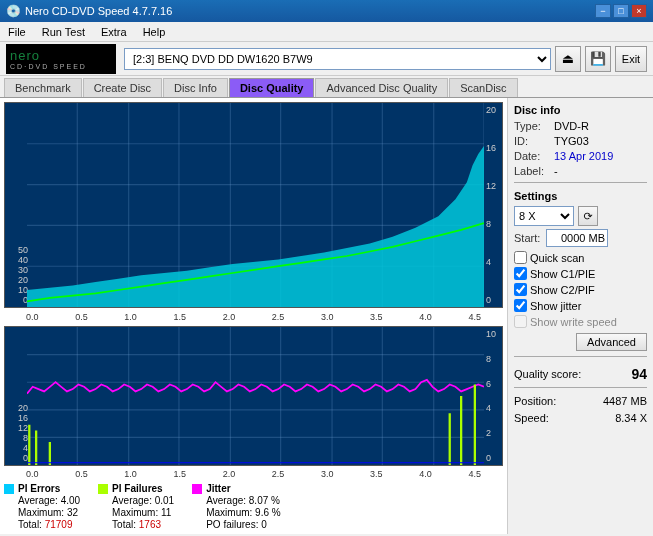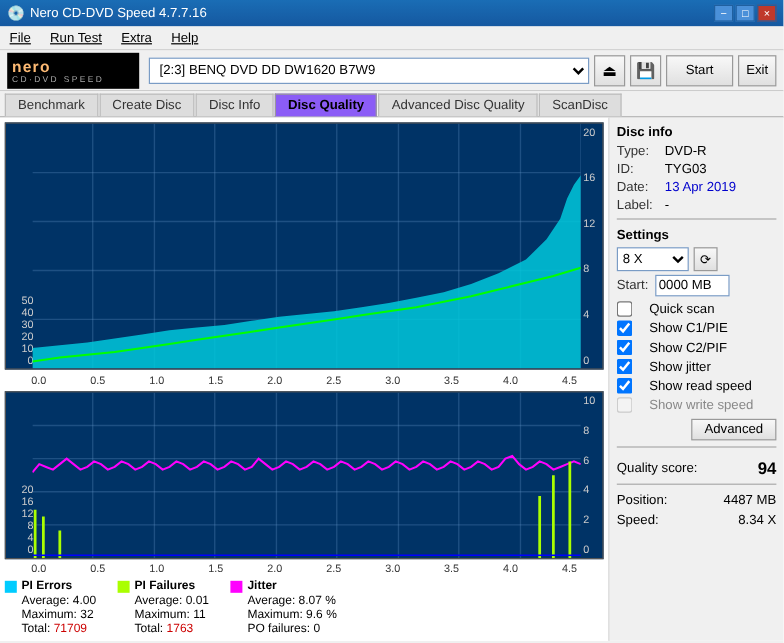--- a/index.html
+++ b/index.html
@@ -47,21 +47,20 @@
 
     
     .menu-bar {
       background: #f0f0f0;
       height: 20px;
       display: flex;
       align-items: center;
       padding: 0 4px;
       border-bottom: 1px solid #ccc;
       gap: 8px;
-      text-decoration: underline;
     }
     .menu-item {
       font-size: 11px;
       padding: 2px 4px;
       cursor: pointer;
     }
 
     
     .toolbar {
       background: #f0f0f0;
@@ -81,22 +80,22 @@
       height: 30px;
       display: flex;
       flex-direction: column;
       align-items: flex-start;
       justify-content: center;
       padding: 2px 4px;
       margin-right: 4px;
     }
     .nero-text {
       font-size: 13px;
-      font-weight: bold;
-      color: #fdba74;
+      font-weight: normal;
+      color: #15803d;
       letter-spacing: 1px;
     }
     .nero-subtitle {
       font-size: 7px;
       color: #aaa;
       letter-spacing: 2px;
     }
 
     .drive-select {
       flex: 1;
@@ -327,27 +326,27 @@
       background: white;
     }
 
     .mb-input {
       width: 62px;
       height: 18px;
       font-size: 11px;
       border: 1px solid #7a9cc5;
       background: white;
       text-align: right;
-      padding-right: 14px;
+      padding-right: 2px;
     }
 
     .checkbox-row {
       display: flex;
       align-items: center;
-      gap: 14px;
+      gap: 3px;
       font-size: 11px;
     }
 
     .advanced-btn {
       background: linear-gradient(to bottom, #f8f8f8, #e0e0e0);
       border: 1px solid #999;
       padding: 2px 10px;
       font-size: 11px;
       cursor: pointer;
       align-self: flex-end;
@@ -418,21 +417,20 @@
 <div class="toolbar">
   <div class="nero-logo">
     <span class="nero-text">nero</span>
     <span class="nero-subtitle">CD·DVD SPEED</span>
   </div>
   <select class="drive-select">
     <option>[2:3]  BENQ DVD DD DW1620 B7W9</option>
   </select>
   <div class="toolbar-icon-btn" title="Eject">⏏</div>
   <div class="toolbar-icon-btn" title="Save">💾</div>
-  <div class="toolbar-btn" style="width:56px;">Start</div>
   <div class="toolbar-btn" style="width:32px;">Exit</div>
 </div>
 
 <div class="tabs">
   <div class="tab">Benchmark</div>
   <div class="tab">Create Disc</div>
   <div class="tab">Disc Info</div>
   <div class="tab active">Disc Quality</div>
   <div class="tab">Advanced Disc Quality</div>
   <div class="tab">ScanDisc</div>
@@ -643,24 +641,20 @@
     </div>
     <div class="checkbox-row">
       <input type="checkbox" checked="" style="">
       <span>Show C2/PIF</span>
     </div>
     <div class="checkbox-row">
       <input type="checkbox" checked="" style="">
       <span>Show jitter</span>
     </div>
     <div class="checkbox-row">
-      <input type="checkbox" checked="" style="">
-      <span>Show read speed</span>
-    </div>
-    <div class="checkbox-row">
       <input type="checkbox" disabled="" style="">
       <span style="color:#888;">Show write speed</span>
     </div>
 
     <div style="display:flex;justify-content:flex-end;">
       <button class="advanced-btn">Advanced</button>
     </div>
 
     <div class="divider"></div>
 

